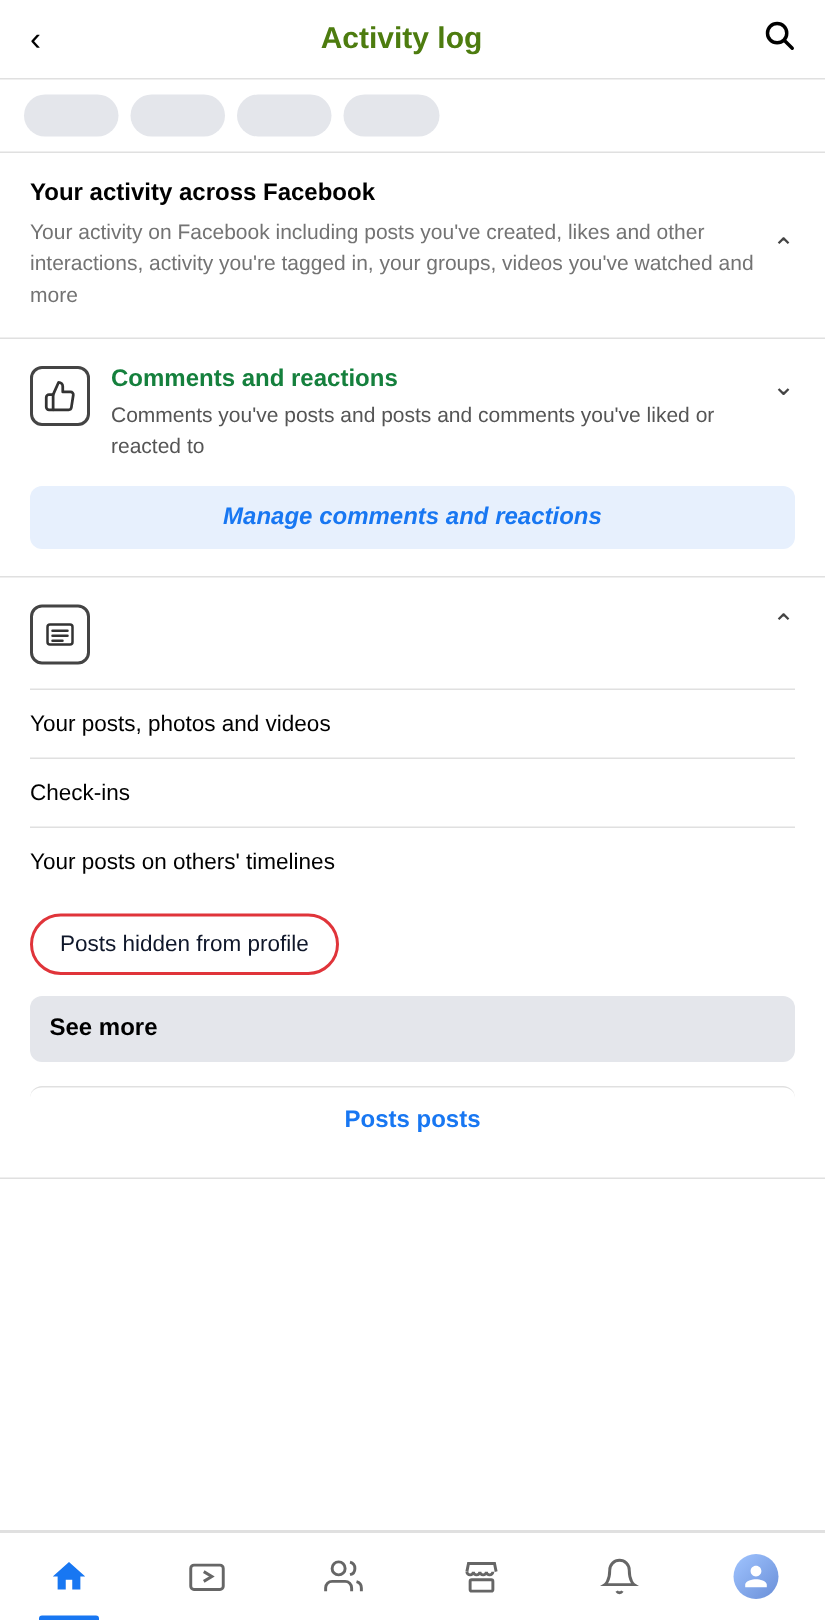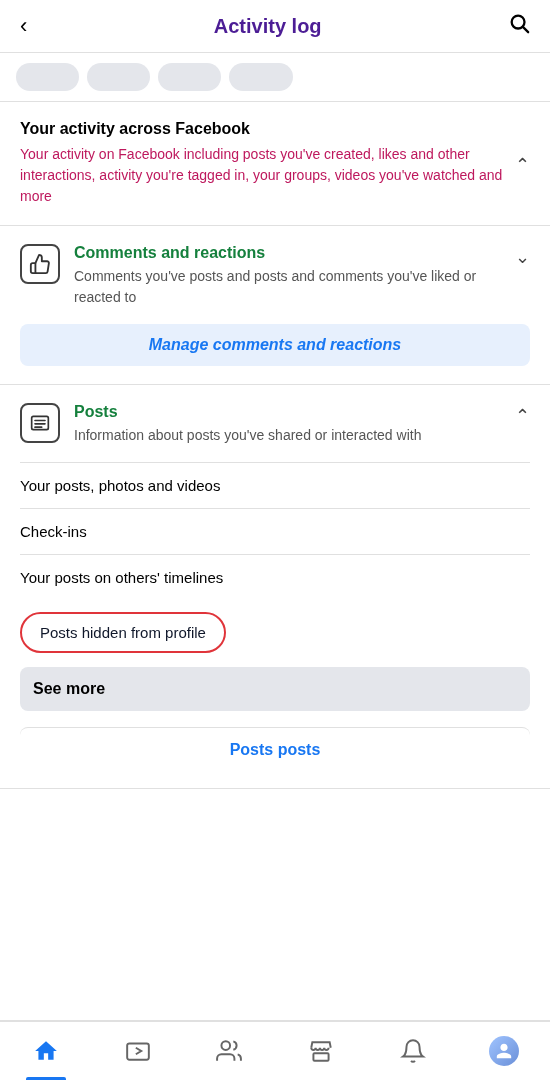--- a/index.html
+++ b/index.html
@@ -20,21 +20,21 @@
       padding: 12px 20px;
       background: #fff;
       border-bottom: 1px solid #e0e0e0;
       position: sticky;
       top: 0;
       z-index: 10;
     }
     .header-title {
       font-size: 20px;
       font-weight: 700;
-      color: #4c1d95;
+      color: #4d7c0f;
     }
     .header-icon {
       font-size: 22px;
       color: #000;
       cursor: pointer;
     }
 
     
     .filter-tabs {
       display: flex;
@@ -68,21 +68,21 @@
       flex: 1;
     }
     .activity-title {
       font-size: 16px;
       font-weight: 700;
       color: #000;
       margin-bottom: 6px;
     }
     .activity-desc {
       font-size: 14px;
-      color: #be185d;
+      color: #737373;
       line-height: 1.5;
     }
     .chevron-icon {
       font-size: 18px;
       color: #444;
       margin-left: 12px;
       margin-top: 2px;
       flex-shrink: 0;
     }
 
@@ -330,24 +330,20 @@
   <div class="posts-section-header">
     <div class="section-icon-area">
       <div class="posts-icon">
         <svg width="20" height="20" viewBox="0 0 24 24" fill="none" stroke="#333" stroke-width="2" stroke-linecap="round" stroke-linejoin="round">
           <rect x="2" y="4" width="20" height="16" rx="2"></rect>
           <line x1="6" y1="9" x2="18" y2="9"></line>
           <line x1="6" y1="13" x2="18" y2="13"></line>
           <line x1="6" y1="17" x2="14" y2="17"></line>
         </svg>
       </div>
-      <div class="section-text">
-        <div class="section-title">Posts</div>
-        <div class="section-desc">Information about posts you've shared or interacted with</div>
-      </div>
     </div>
     <span class="chevron-icon">⌃</span>
   </div>
 
   <div class="post-list-item">Your posts, photos and videos</div>
   <div class="post-list-item">Check-ins</div>
   <div class="post-list-item">Your posts on others' timelines</div>
 
   <div style="padding: 10px 0 0 0;">
     <span class="posts-hidden-item">Posts hidden from profile</span>

